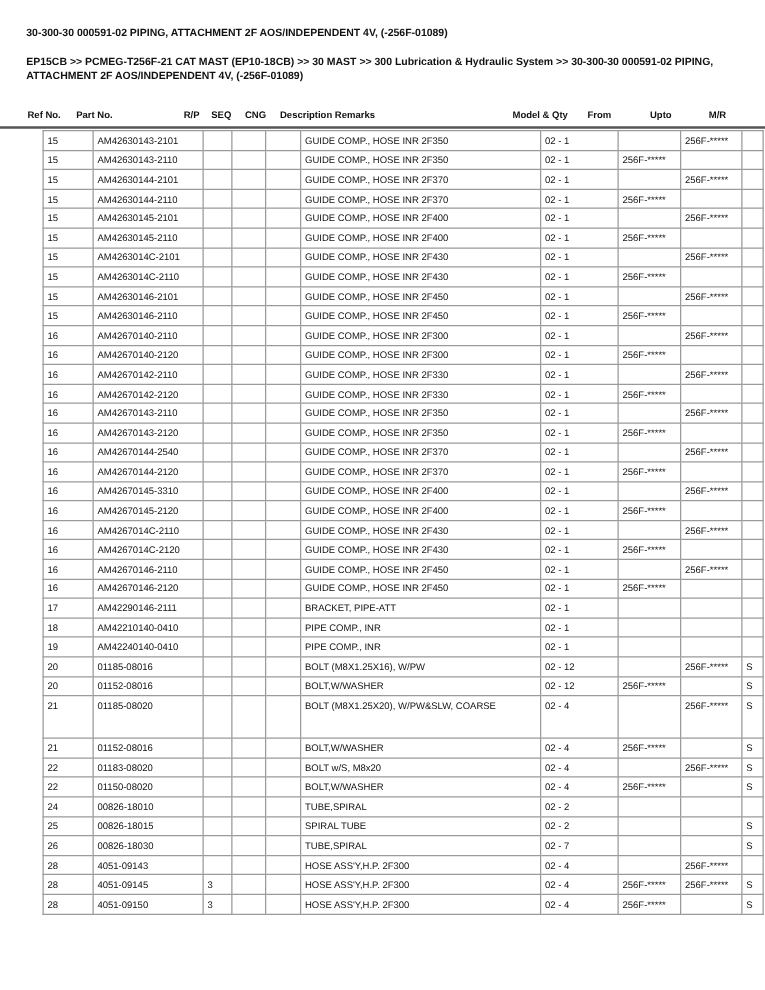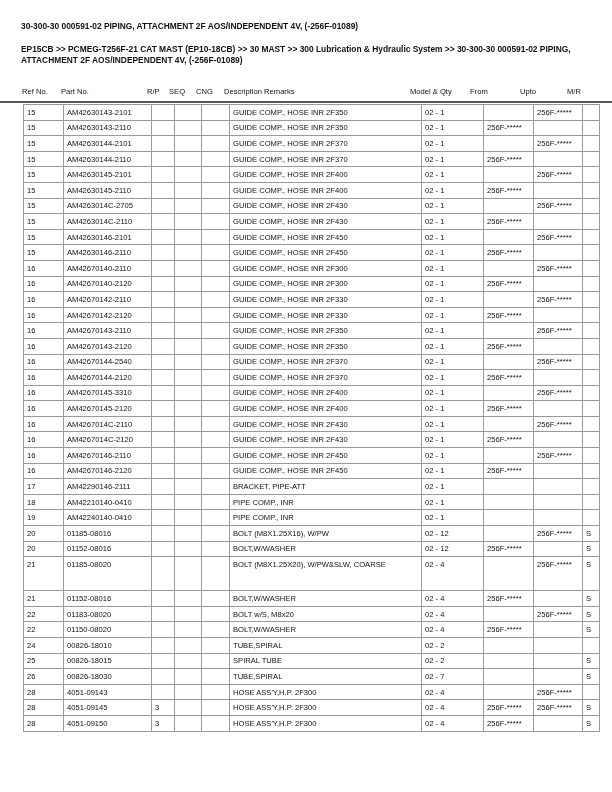--- a/index.html
+++ b/index.html
@@ -1,24 +1,24 @@
 <!DOCTYPE html>
 <html><head>
 <meta charset="utf-8">
 <style>
   html, body { margin: 0; padding: 0; background: #ffffff; }
   body { width: 612px; height: 792px; position: relative; overflow: hidden;
          font-family: "Liberation Sans", sans-serif; color: #111; }
   .title { position: absolute; left: 21px; top: 21px; font-size: 8.4px; font-weight: bold; }
   .breadcrumb { position: absolute; left: 21px; top: 44px; width: 570px; font-size: 8.4px;
                 font-weight: bold; line-height: 11px; }
-  .hdr { position: absolute; top: 87px; left: 0; width: 512px; height: 12px; font-size: 7.6px; font-weight: normal; }
+  .hdr { position: absolute; top: 87px; left: 0; width: 512px; height: 12px; font-size: 7.6px; font-weight: bold; }
   .hdr span { position: absolute; top: 0; }
   .hdr-line { position: absolute; left: 0; top: 101px; width: 612px; height: 0; border-top: 2px solid #555; }
-  table { position: absolute; left: 23px; top: 104px; border-collapse: collapse; table-layout: fixed;
+  table { position: absolute; left: 34px; top: 104px; border-collapse: collapse; table-layout: fixed;
           font-size: 7.6px; padding-left: 24px; }
   td { border: 1px solid #9a9a9a; padding: 0 3px; height: 14.6px; vertical-align: middle;
        overflow: hidden; white-space: nowrap; }
   td.wrap { white-space: normal; line-height: 9px; padding-top: 2px; padding-bottom: 2px; }
   tr.tall td { height: 28px; vertical-align: top; padding-top: 3px; }
   col.c-ref { width: 40px; } col.c-part { width: 88px; } col.c-rp { width: 23px; }
   col.c-seq { width: 27px; } col.c-cng { width: 28px; } col.c-desc { width: 192px; }
   col.c-model { width: 62px; } col.c-from { width: 50px; } col.c-upto { width: 49px; }
   col.c-mr { width: 17px; }
 </style>
@@ -123,21 +123,21 @@
         <td></td>
         <td></td>
         <td>GUIDE COMP., HOSE INR 2F400</td>
         <td>02 - 1</td>
         <td>256F-*****</td>
         <td></td>
         <td></td>
       </tr>
       <tr>
         <td>15</td>
-        <td>AM4263014C-2705</td>
+        <td>AM4263014C-2101</td>
         <td></td>
         <td></td>
         <td></td>
         <td>GUIDE COMP., HOSE INR 2F430</td>
         <td>02 - 1</td>
         <td></td>
         <td>256F-*****</td>
         <td></td>
       </tr>
       <tr>

